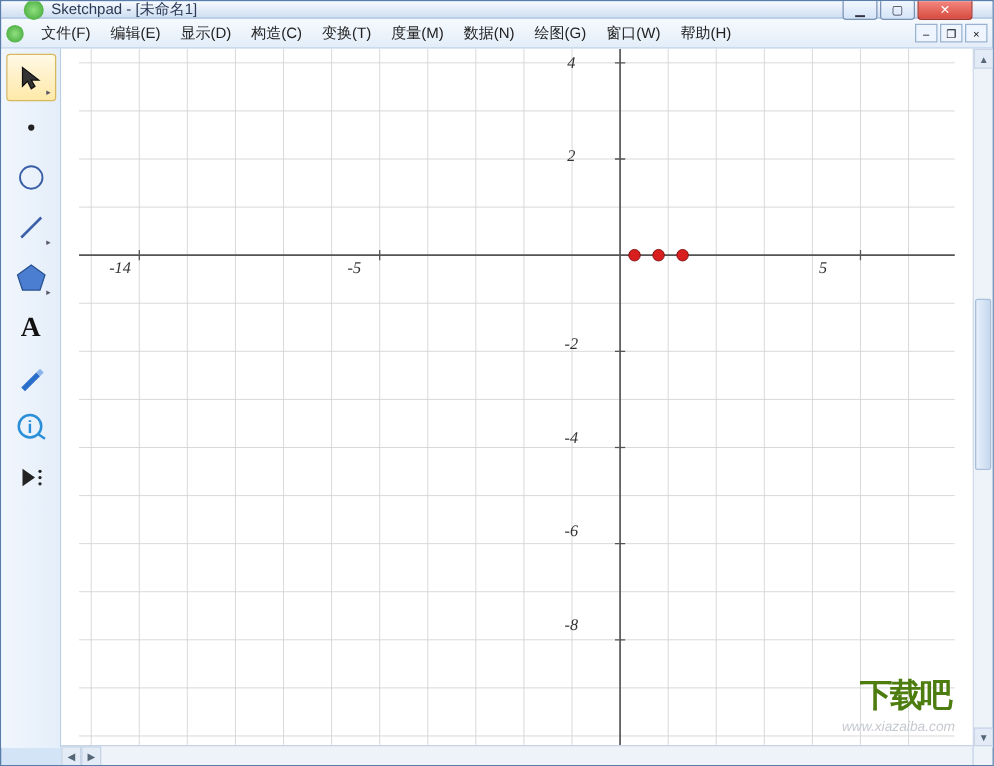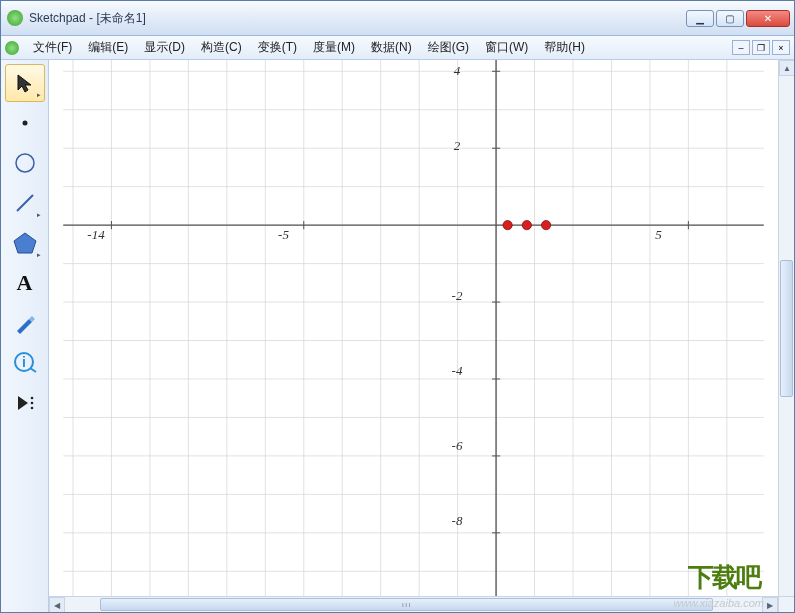--- a/index.html
+++ b/index.html
@@ -7,26 +7,26 @@
   font-family: "Microsoft YaHei", "SimSun", Arial, sans-serif;
   font-size: 12px;
   background: #d4e4f7;
   width: 795px;
   height: 613px;
   overflow: hidden;
   position: relative;
   border: 1px solid #5a7ca8;
 }
 .titlebar {
-  height: 35px;
+  height: 14px;
   background: linear-gradient(#f8fbff 0%, #e6eef9 40%, #d0dff2 100%);
   border-bottom: 1px solid #9bb7d9;
   display: flex;
   align-items: center;
-  padding: 0 4px;
+  padding: 0 16px;
 }
 .titlebar .app-icon {
   width: 16px; height: 16px;
   border-radius: 50%;
   background: radial-gradient(#8fe080, #3aa030);
   margin-right: 6px;
   margin-left: 2px;
 }
 .titlebar .title-text { color: #2a3a55; flex: 0 0 auto; }
 .titlebar .spacer { flex: 1; }
@@ -309,18 +309,15 @@
     <div class="arrow">▲</div>
     <div class="track">
         <div class="thumb"></div>
       </div>
     <div class="arrow">▼</div>
   </div>
 </div>
 
 <div class="scroll-h">
   <div class="arrow">◀</div>
-  <div class="track">
-      <div class="thumb">ııı</div>
-    </div>
   <div class="arrow">▶</div>
 </div>
 <div class="corner"></div>
 
 </body></html>

